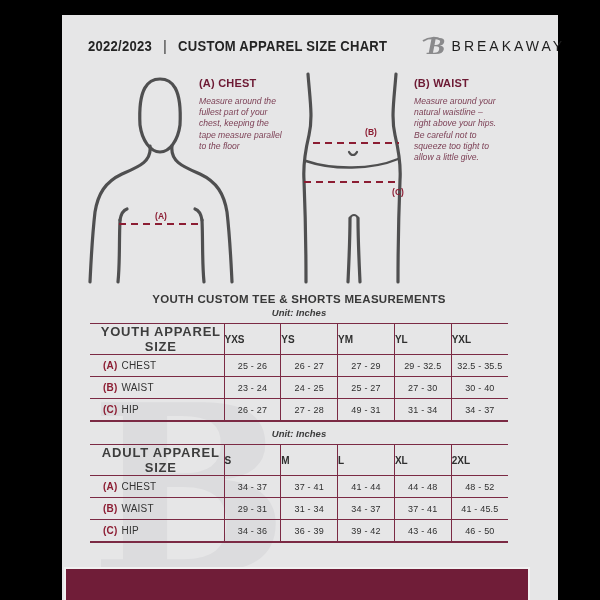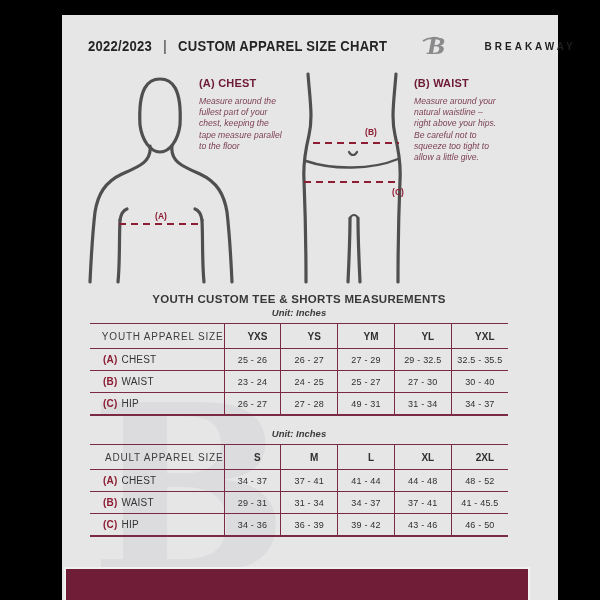--- a/index.html
+++ b/index.html
@@ -5,21 +5,21 @@
   html,body{margin:0;padding:0;background:#000;width:600px;height:600px;overflow:hidden;}
   .page{position:absolute;left:62px;top:15px;width:496px;height:600px;background:#e6e6e7;
         font-family:"Liberation Sans",sans-serif;color:#333;}
   
   .topbar{position:absolute;left:0;top:16px;width:474px;height:30px;display:flex;
           align-items:center;justify-content:space-between;padding:0 28px 0 26px;box-sizing:border-box;}
   .hdr-title{font-weight:700;font-size:14.5px;color:#242424;letter-spacing:.3px;white-space:nowrap;
              transform:scaleX(.9);transform-origin:left center;}
   .hdr-title .sep{margin:0 8px;font-weight:400;color:#242424;}
   .brand{display:flex;align-items:center;gap:7px;}
-  .brand-name{font-weight:700;font-size:10px;letter-spacing:3px;color:#1f1f1f;margin-left:33px;}
+  .brand-name{font-weight:400;font-size:14px;letter-spacing:3px;color:#1f1f1f;}
   
   .figures{position:absolute;left:0;top:55px;}
   .note{position:absolute;z-index:1;}
   .note h3{margin:0;font-size:11px;font-weight:700;color:#6d1a34;letter-spacing:.2px;}
   .note p{margin:7px 0 0 0;font-size:8.6px;font-style:italic;font-weight:500;line-height:1.3;
           color:#7d4156;white-space:pre-line;}
   .note-a{left:137px;top:62px;width:118px;}
   .note-b{left:352px;top:62px;width:122px;}
   .note-c{left:352px;top:165px;width:122px;}
   
@@ -29,22 +29,22 @@
   .tbl-sec{position:absolute;left:0;width:474px;z-index:1;}
   .sec-youth{top:278px;}
   .sec-adult{top:411px;}
   .sec-title{text-align:center;font-size:11.5px;font-weight:700;color:#383838;letter-spacing:.3px;}
   .sec-unit{text-align:center;font-size:9.5px;font-style:italic;font-weight:600;color:#3c3c3c;margin-top:2px;}
   table.size-table{margin:5px auto 0 auto;width:418px;border-collapse:collapse;table-layout:fixed;}
   table.size-table col.c0{width:134px;}
   table.size-table tr{border-top:1.8px solid #7b2a44;}
   table.size-table tr.last{border-bottom:2px solid #7b2a44;}
   table.size-table th,table.size-table td{padding:0;background:transparent;}
-  table.size-table th{height:24px;font-size:10px;font-weight:700;color:#2f2f2f;text-align:center;padding-left:10px;}
-  table.size-table th.rowhead{font-weight:400;font-size:10px;letter-spacing:.8px;text-align:right;
+  table.size-table th{height:24px;font-size:10px;font-weight:700;color:#2f2f2f;text-align:left;}
+  table.size-table th.rowhead{font-weight:700;font-size:13px;letter-spacing:.8px;text-align:center;
       padding-left:8px;color:#3d3d3d;}
   table.size-table td{height:21px;font-size:9px;color:#2f2f2f;text-align:center;letter-spacing:.2px;}
   table.size-table td.lbl{text-align:left;padding-left:13px;font-size:10px;color:#333;}
   table.size-table td.lbl .key{color:#8c1d33;font-weight:700;margin-right:4px;}
   table.size-table th+th,table.size-table td+td{border-left:1.4px solid #7b2a44;}
   
   .footer-bar{position:absolute;left:2px;top:552px;width:462px;height:36px;background:#701d38;
       border:2px solid #f1f1f1;z-index:2;}
 </style>
 </head>

